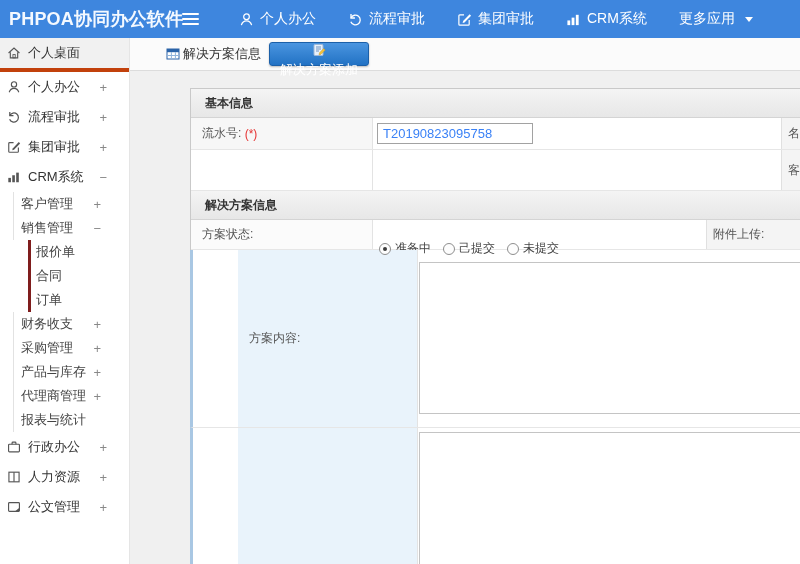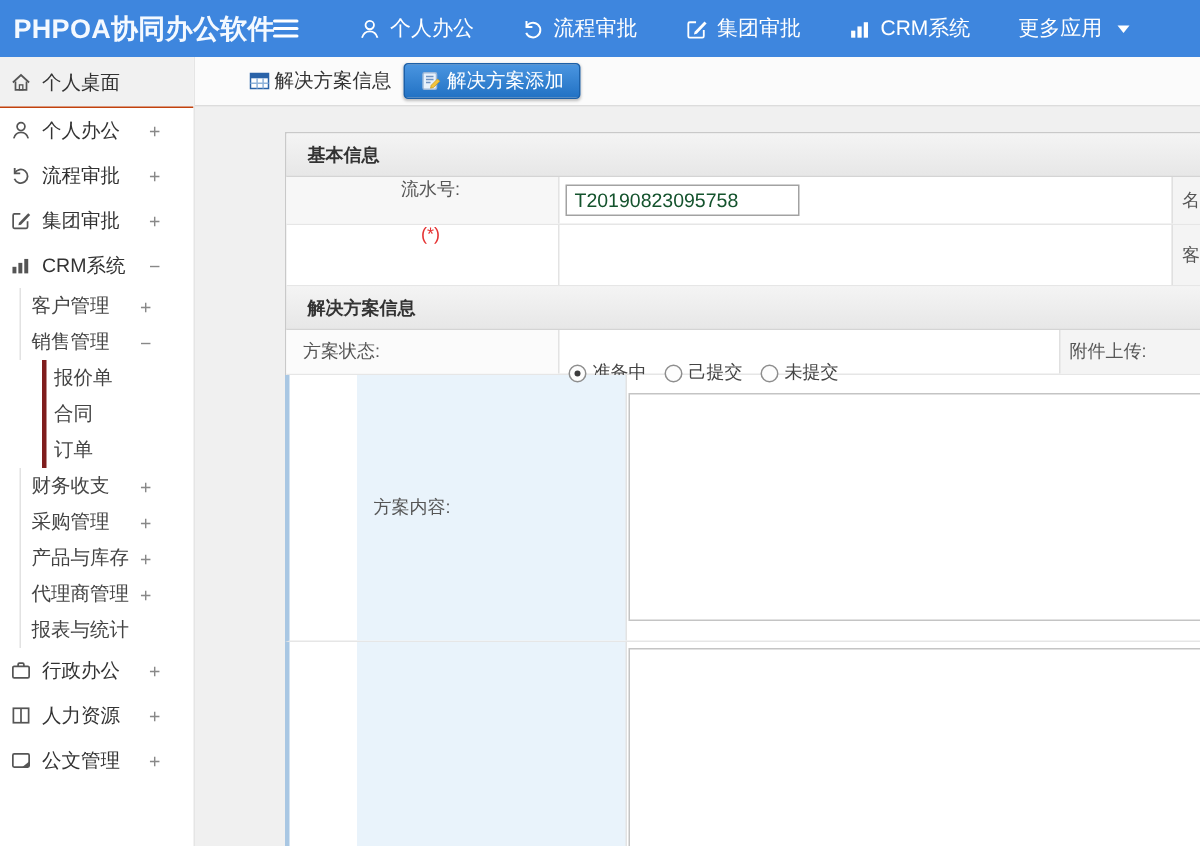--- a/index.html
+++ b/index.html
@@ -21,51 +21,51 @@
     border-top:5px solid #fff; margin-left:4px; }
   
   .sidebar { position:fixed; top:38px; left:0; width:130px; bottom:0; background:#fff;
     border-right:1px solid #e5e5e5; font-size:13px; color:#333; overflow:hidden; z-index:5; }
   .side-item { display:flex; align-items:center; cursor:pointer; }
   .side-item .lbl { white-space:nowrap; }
   .side-item .toggle { margin-left:auto; color:#888; font-size:13px; }
   .l0 { height:30px; padding:0 22px 0 7px; }
   .l0 .icon { width:14px; height:14px; margin-right:7px; color:#555; flex:none; }
   .l0 .icon svg { width:14px; height:14px; display:block; }
-  .l0.active { height:34px; background:#f1f1f1; border-bottom:1px solid #c2410c; }
+  .l0.active { height:34px; background:#f1f1f1; border-bottom:4px solid #c2410c; }
   .l1 { height:24px; margin-left:13px; border-left:1px solid #e2e2e2; padding:0 28px 0 7px;
     color:#444; }
   .l2 { height:24px; margin-left:28px; border-left:3px solid #7f1d1d; padding:0 10px 0 5px;
     color:#444; }
   
   .main { position:fixed; left:130px; top:38px; right:0; bottom:0; background:#f0f0f0; overflow:hidden; }
   .tabbar { height:33px; background:#fbfbfb; border-bottom:1px solid #dcdcdc; display:flex;
     align-items:center; padding-left:36px; }
   .tab { display:flex; align-items:center; gap:3px; font-size:13px; color:#333; cursor:pointer; }
   .tab svg { width:14px; height:14px; display:block; }
   .add-btn { margin-left:8px; height:24px; display:flex; align-items:center; gap:4px;
     padding:0 10px; background:linear-gradient(#4a95e0,#2272c4); border:1px solid #1c60a8;
     border-radius:3px; color:#fff; font-size:13px; cursor:pointer;
-    box-shadow:0 1px 2px rgba(0,0,0,.25); font-family:inherit; }
+    box-shadow:0 1px 2px rgba(0,0,0,.25); font-family:inherit;flex-direction:column; }
   .add-btn svg { width:14px; height:14px; display:block; }
   
   .panel { margin:17px 0 0 60px; width:900px; background:#fff; border:1px solid #c9c9c9; }
   .sec-header { height:29px; display:flex; align-items:center; padding-left:14px;
     background:linear-gradient(#f4f4f4,#e7e7e7); border-bottom:1px solid #d4d4d4;
     font-size:12px; font-weight:bold; color:#333; }
   .frow { display:flex; border-bottom:1px solid #e6e6e6; background:#fff; }
   .cell { font-size:12px; color:#555; }
   .lab { width:182px; flex:none; border-right:1px solid #e3e3e3; display:flex;
     align-items:center; padding-left:11px; }
-  .lab.gray { background:#f7f7f7;flex-direction:column; }
+  .lab.gray { background:#f7f7f7; }
   .lab.blue { background:#e9f3fb; }
   .row-serial { height:32px; }
   .row-serial .val { flex:none; width:408px; display:flex; align-items:center; padding-left:4px; }
   .row-serial input { width:156px; height:21px; border:1px solid #a2a2a2; font-size:13px;
-    color:#14532d; padding:0 5px; font-family:inherit; }
+    color:#3b82f6; padding:0 5px; font-family:inherit; }
   .rlab { flex:1; border-left:1px solid #e0e0e0; background:#f4f4f4; display:flex;
     align-items:center; padding-left:6px; }
   .row-empty { height:41px; }
   .row-empty .val { flex:none; width:408px; }
   .row-status { height:30px; }
   .row-status .val { flex:none; width:333px; display:flex; align-items:center; gap:12px;
     padding-left:6px;margin-top:28px; }
   .radio-opt { display:flex; align-items:center; gap:4px; font-size:12px; color:#444; cursor:pointer; }
   .radio { width:12px; height:12px; border:1px solid #8e8e8e; border-radius:50%; background:#fdfdfd;
     position:relative; flex:none; }

